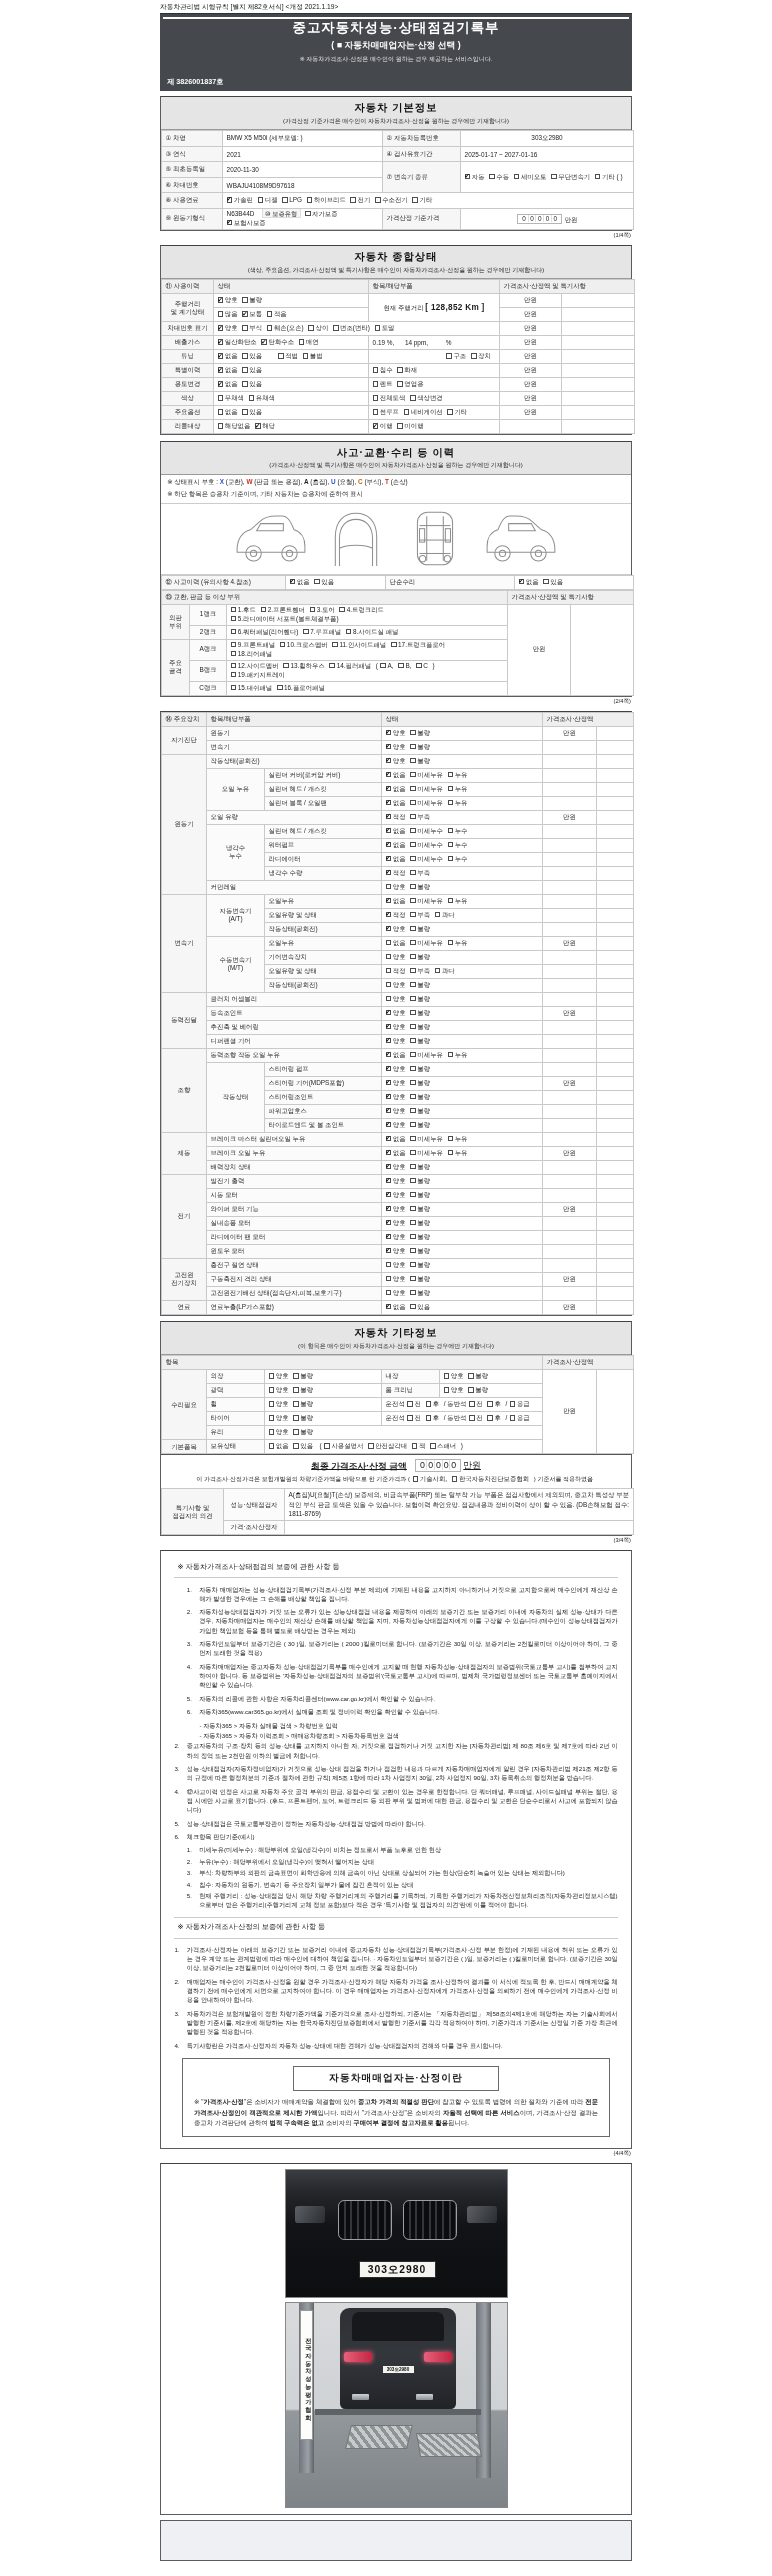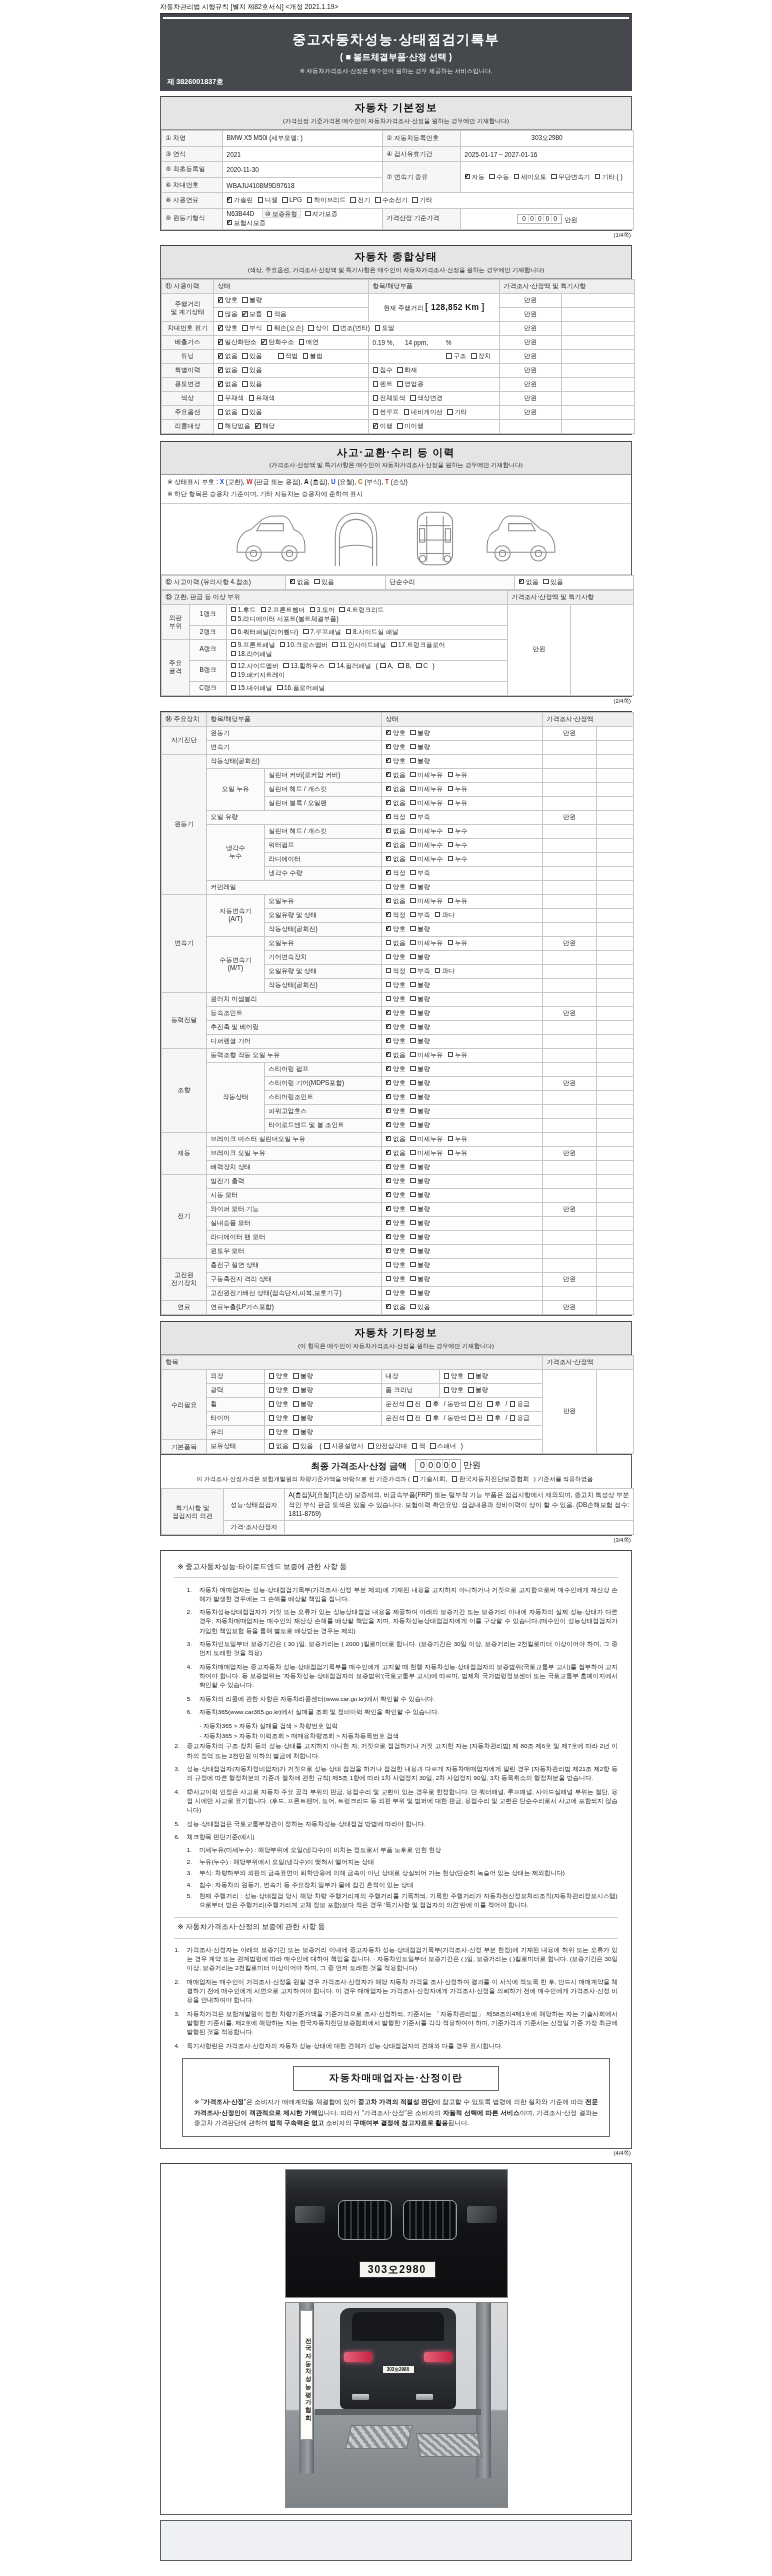--- a/index.html
+++ b/index.html
@@ -3,21 +3,21 @@
 <meta charset="utf-8">
 <style>
   * { box-sizing: border-box; }
   body { margin:0; background:#fff; font-family:"Liberation Sans","DejaVu Sans",sans-serif; color:#1b1b1b; }
   .canvas { width:773px; height:2576px; overflow:hidden; background:#fff; position:relative; }
   .page { width:472px; margin-left:160px; padding-top:2.6px; }
   .lawline { font-size:6.7px; color:#111; margin-bottom:1.5px; }
 
   .hdr { background:#45484d; color:#fff; height:78px; position:relative; border-top:1.5px solid #2e3133; }
   .hdr-rule { position:absolute; top:3.1px; left:3.1px; right:3.1px; height:2.1px; background:#fff; }
-  .hdr-title { text-align:center; font-size:13.4px; font-weight:bold; letter-spacing:1px; padding-top:17px; }
+  .hdr-title { text-align:center; font-size:13.4px; font-weight:bold; letter-spacing:1px; padding-top:5px; }
   .hdr-sub { text-align:center; font-size:8.8px; font-weight:bold; margin-top:3.1px; }
   .hdr-note { text-align:center; font-size:6px; margin-top:2.6px; color:#e9e9e9; }
   .hdr-num { position:absolute; left:7.2px; bottom:4.1px; font-size:7.2px; font-weight:bold; }
 
   .sec { border:1px solid #595c60; border-top:1.5px solid #404346; margin-top:5.2px; background:#fff; }
   .band { background:#e5e5e5; border-bottom:0.5px solid #9a9a9a; padding:4.1px 0 3.6px; text-align:center; }
   .band-title { font-size:10.3px; font-weight:bold; letter-spacing:1px; color:#111; }
   .band-sub { font-size:6px; margin-top:1.5px; color:#222; }
   .pagemark { text-align:right; font-size:5.7px; color:#222; padding:1px 1px 0; }
 
@@ -46,21 +46,21 @@
   .emis { white-space:pre; }
   .rt { text-align:right; }
 
   .acc-notes { padding:3.6px 6.2px 3.1px; font-size:6.4px; border-bottom:0.5px solid #ccc; }
   .legend-line { margin-bottom:3.1px; }
   .lg b { font-weight:bold; }
   .diagram { display:flex; justify-content:center; align-items:center; gap:17.5px; padding:4.1px 0 5.2px; border-bottom:0.5px solid #ccc; }
   .diagram svg { display:block; }
 
   .fin { border-top:1px solid #555; padding:3.6px 5.2px 4.1px; }
-  .fin1 { text-align:center; font-size:8.8px; font-weight:bold; }
+  .fin1 { text-align:center; font-size:8.8px; font-weight:bold;text-decoration:underline; }
   .findig { margin-left:8.2px; font-weight:normal; }
   .fin2 { text-align:center; font-size:6px; margin-top:2.6px; }
   .optext { font-size:6.4px; line-height:1.5; vertical-align:top; padding-top:2.6px; }
   .optall { height:27px; }
 
   .notice-body { padding:6.2px 13.4px 8.2px; font-size:6.2px; line-height:1.5; }
   .nhdr { font-size:7.2px; padding:4.6px 3.1px; border-bottom:0.5px solid #ccc; margin-bottom:6.2px; }
   .nhdr.mid { border-top:0.5px solid #ccc; margin-top:7px; }
   .nitem { display:flex; margin-bottom:4.1px; }
   .nitem .nnum { width:12.4px; flex:none; }
@@ -106,21 +106,21 @@
 <body>
 
 <div class="canvas">
   <div class="page">
 
     <div class="lawline">자동차관리법 시행규칙 [별지 제82호서식] &lt;개정 2021.1.19&gt;</div>
 
     <div class="hdr">
       <div class="hdr-rule"></div>
       <div class="hdr-title">중고자동차성능·상태점검기록부</div>
-      <div class="hdr-sub">( ■ 볼트체결부품·산정 선택 )</div>
+      <div class="hdr-sub">( ■ 자동차매매업자는·산정 선택 )</div>
       <div class="hdr-note">※ 자동차가격조사·산정은 매수인이 원하는 경우 제공하는 서비스입니다.</div>
       <div class="hdr-num">제 3826001837호</div>
     </div>
 
     <section class="sec">
       <div class="band">
         <div class="band-title">자동차 기본정보</div>
         <div class="band-sub">(가격산정 기준가격은 매수인이 자동차가격조사·산정을 원하는 경우에만 기재합니다)</div>
       </div>
       <div id="basic-table">
@@ -744,21 +744,21 @@
                 <td class="optext optall"></td>
               </tr>
             </tbody>
           </table>
         </div>
     </section>
     <div class="pagemark">(3/4쪽)</div>
 
     <section class="sec">
       <div class="notice-body" id="notice-body">
-          <div class="nhdr">※ 중고자동차성능·타이로드엔드 보증에 관한 사항 등</div>
+          <div class="nhdr">※ 자동차가격조사·상태점검의 보증에 관한 사항 등</div>
           <div class="nitem lvl2">
             <span class="nnum">1.</span>
             <span class="ntext">자동차 매매업자는 성능·상태점검기록부(가격조사·산정 부분 제외)에 기재된 내용을 고지하지 아니하거나 거짓으로 고지함으로써 매수인에게 재산상 손해가 발생한 경우에는 그 손해를 배상할 책임을 집니다.</span>
           </div>
           <div class="nitem lvl2">
             <span class="nnum">2.</span>
             <span class="ntext">자동차성능상태점검자가 거짓 또는 오류가 있는 성능상태점검 내용을 제공하여 아래의 보증기간 또는 보증거리 이내에 자동차의 실제 성능·상태가 다른 경우, 자동차매매업자는 매수인의 재산상 손해를 배상할 책임을 지며, 자동차성능상태점검자에게 이를 구상할 수 있습니다.(매수인이 성능상태점검자가 가입한 책임보험 등을 통해 별도로 배상받는 경우는 제외)</span>
           </div>
           <div class="nitem lvl2">
             <span class="nnum">3.</span>

